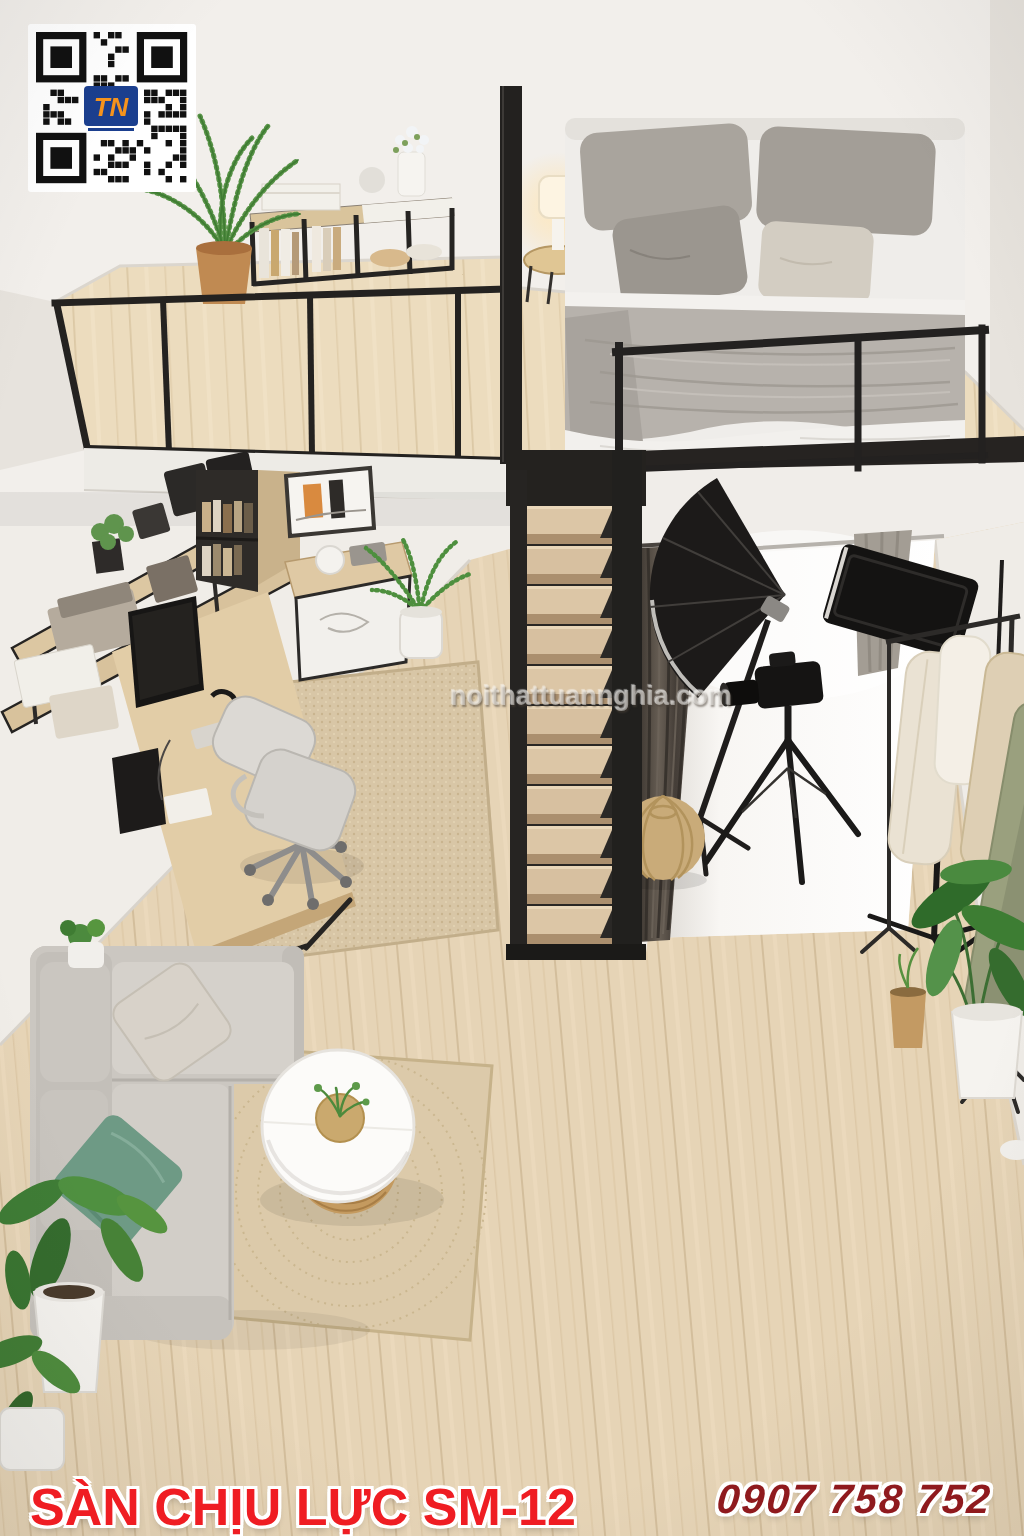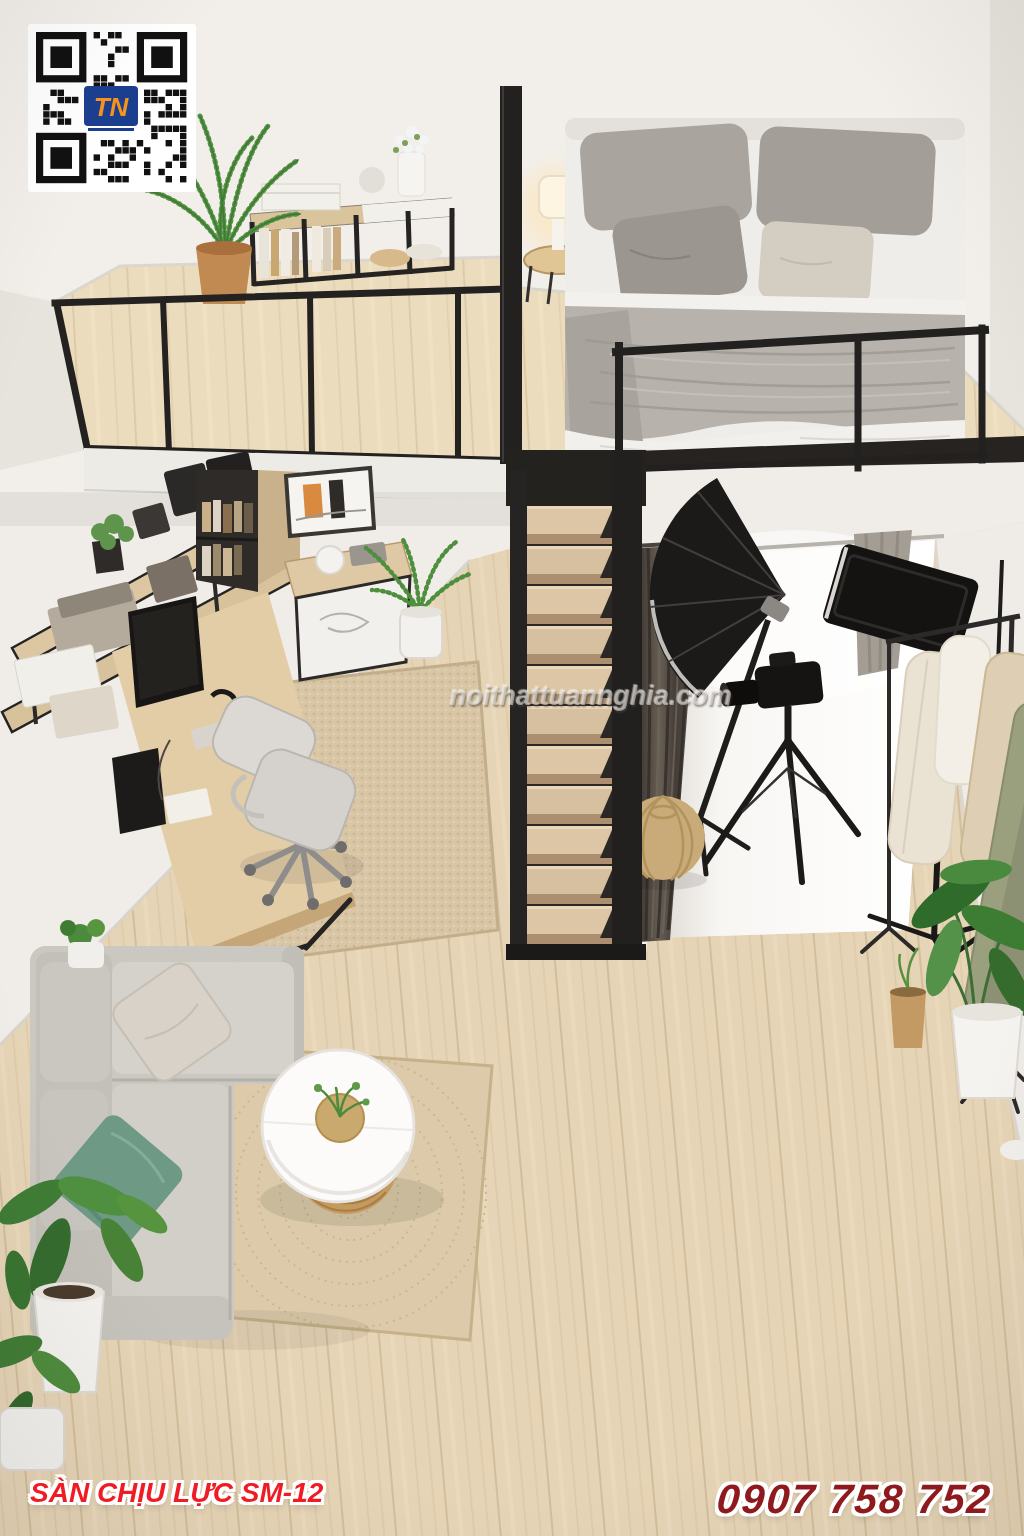--- a/index.html
+++ b/index.html
@@ -1,23 +1,23 @@
 <!DOCTYPE html>
 <html><head>
 <meta charset="utf-8">
 <style>
   html,body{margin:0;padding:0;background:#666;}
   #canvas{position:relative;width:1024px;height:1536px;overflow:hidden;
     font-family:"Liberation Sans","DejaVu Sans",sans-serif;background:#f2efeb;}
   #scene{position:absolute;left:0;top:0;}
-  .overlay{position:absolute;z-index:5;white-space:nowrap;font-style:italic;}
+  .overlay{position:absolute;z-index:5;white-space:nowrap;}
   #watermark{left:450px;top:681px;font-size:27px;font-weight:bold;letter-spacing:0px;
     color:rgba(242,239,235,.5);
     text-shadow:1px 2px 2px rgba(72,63,54,.55), -1px -1px 1px rgba(255,255,255,.45);}
-  #product-label{left:30px;top:1477px;font-size:28px;font-weight:800;color:#ef1d23;
+  #product-label{left:30px;top:1477px;font-size:52px;font-weight:800;color:#ef1d23;
     text-shadow:-3px -3px 0 #fff,3px -3px 0 #fff,-3px 3px 0 #fff,3px 3px 0 #fff,
       -3px 0 0 #fff,3px 0 0 #fff,0 -3px 0 #fff,0 3px 0 #fff,0 5px 7px rgba(0,0,0,.22);}
   #phone-number{right:32px;top:1476px;font-size:41px;font-weight:800;font-style:italic;
     letter-spacing:2px;color:#8f1a1e;transform:skewX(-5deg);
     text-shadow:-3px -3px 0 #fff,3px -3px 0 #fff,-3px 3px 0 #fff,3px 3px 0 #fff,
       -3px 0 0 #fff,3px 0 0 #fff,0 -3px 0 #fff,0 3px 0 #fff,0 5px 7px rgba(0,0,0,.2);}
 </style>
 </head>
 <body>
 

